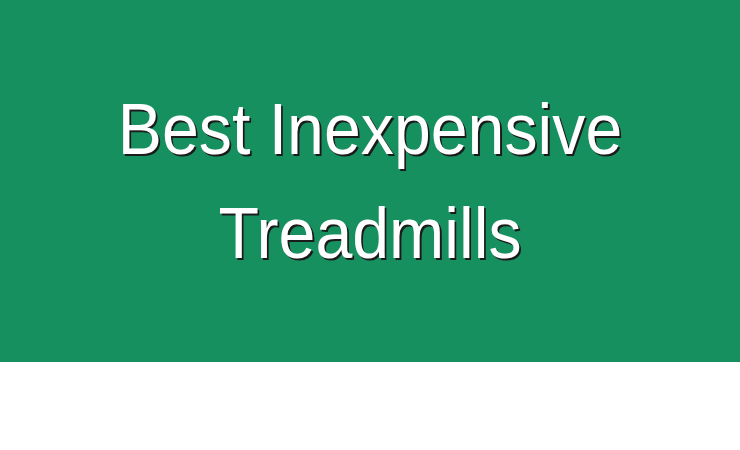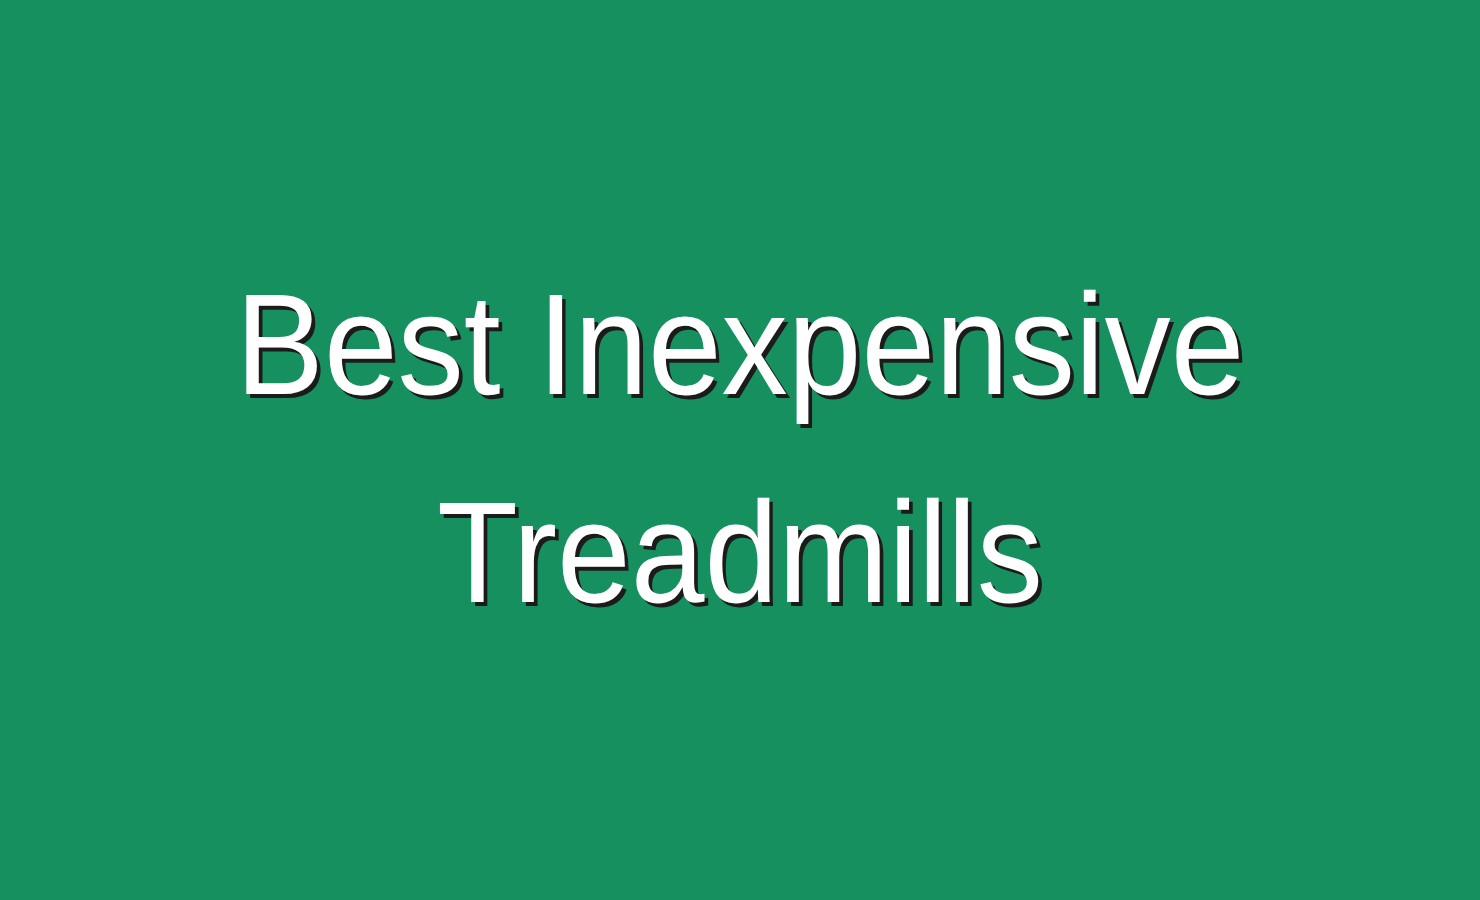--- a/index.html
+++ b/index.html
@@ -11,21 +11,21 @@
   body {
     width: 740px;
     height: 450px;
     overflow: hidden;
     font-family: "Liberation Sans", "DejaVu Sans", sans-serif;
   }
 
   #banner {
     position: relative;
     width: 740px;
-    height: 450px;
+    height: 362px;
     box-sizing: border-box;
     display: flex;
     align-items: center;
     justify-content: center;
     background-color: #16905f;
     overflow: hidden;
   }
 
   #banner-title {
     margin: 0;

